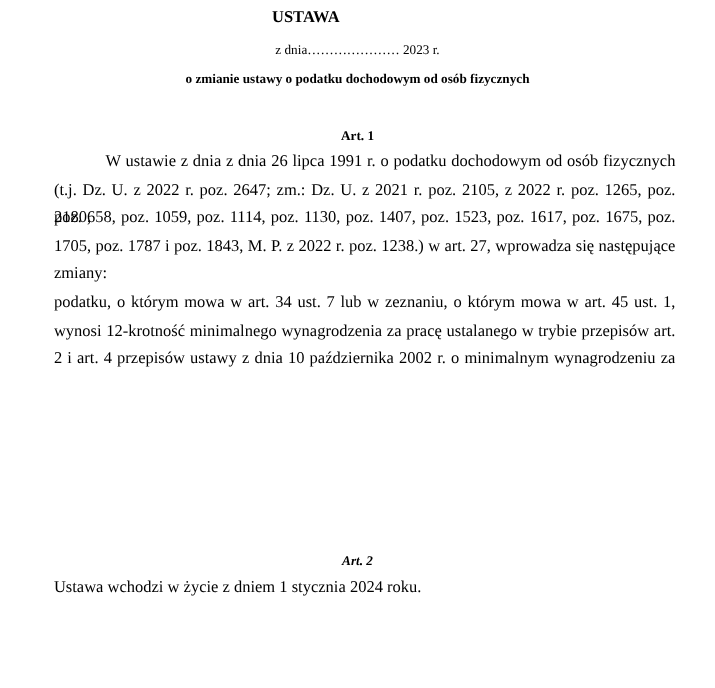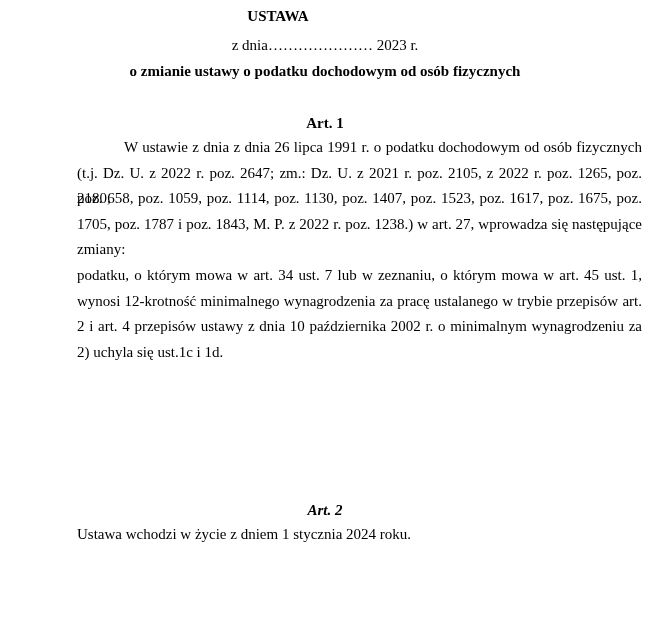--- a/index.html
+++ b/index.html
@@ -6,25 +6,25 @@
   body {
     width: 650px; height: 625px; overflow: hidden;
     font-family: "Liberation Serif", "DejaVu Serif", serif;
     color: #000000;
     position: relative;
   }
   .title {
     position: absolute; left: 0; width: 556px; text-align: center;
     font-weight: bold; font-size: 15px; line-height: 20px;
   }
-  .center { position: absolute; left: 0; width: 650px; text-align: center; font-size: 15px; line-height: 20px; }
+  .center { position: absolute; left: 0; width: 650px; text-align: center; font-size: 12px; line-height: 20px; }
   .bold { font-weight: bold; }
   .para {
     position: absolute; left: 49px; width: 565px;
-    font-size: 15px; line-height: 25.6px; text-align: justify; margin-left: 28px;
+    font-size: 15px; line-height: 25.6px; text-align: justify;
   }
   .line { display: block; height: 25.6px; white-space: nowrap; }
   .just { text-align: justify; text-align-last: justify; white-space: normal; }
   .indent { padding-left: 47px; }
 </style>
 </head>
 <body>
 
 <div>
   <div class="title" style="top:6px;">USTAWA</div>
@@ -35,20 +35,19 @@
 
   <div class="para" style="top:135px;">
     <span class="line just indent">W ustawie z dnia z dnia 26 lipca 1991 r. o podatku dochodowym od osób fizycznych</span>
     <span class="line just">(t.j. Dz. U. z 2022 r. poz. 2647; zm.: Dz. U. z 2021 r. poz. 2105, z 2022 r. poz. 1265, poz. 2180,</span>
     <span class="line just">poz. 658, poz. 1059, poz. 1114, poz. 1130, poz. 1407, poz. 1523, poz. 1617, poz. 1675, poz.</span>
     <span class="line just">1705, poz. 1787 i poz. 1843, M. P. z 2022 r. poz. 1238.) w art. 27, wprowadza się następujące</span>
     <span class="line">zmiany:</span>
     <span class="line just">podatku, o którym mowa w art. 34 ust. 7 lub w zeznaniu, o którym mowa w art. 45 ust. 1,</span>
     <span class="line just">wynosi 12-krotność minimalnego wynagrodzenia za pracę ustalanego w trybie przepisów art.</span>
     <span class="line just">2 i art. 4 przepisów ustawy z dnia 10 października 2002 r. o minimalnym wynagrodzeniu za</span>
-    <span class="line">2) uchyla się ust.1c i 1d.</span>
   </div>
 
   <div class="center bold" style="top:500px;font-style:italic;">Art. 2</div>
   <div class="para" style="top:522px;">
     <span class="line">Ustawa wchodzi w życie z dniem 1 stycznia 2024 roku.</span>
   </div>
 </div>
 
 </body></html>

